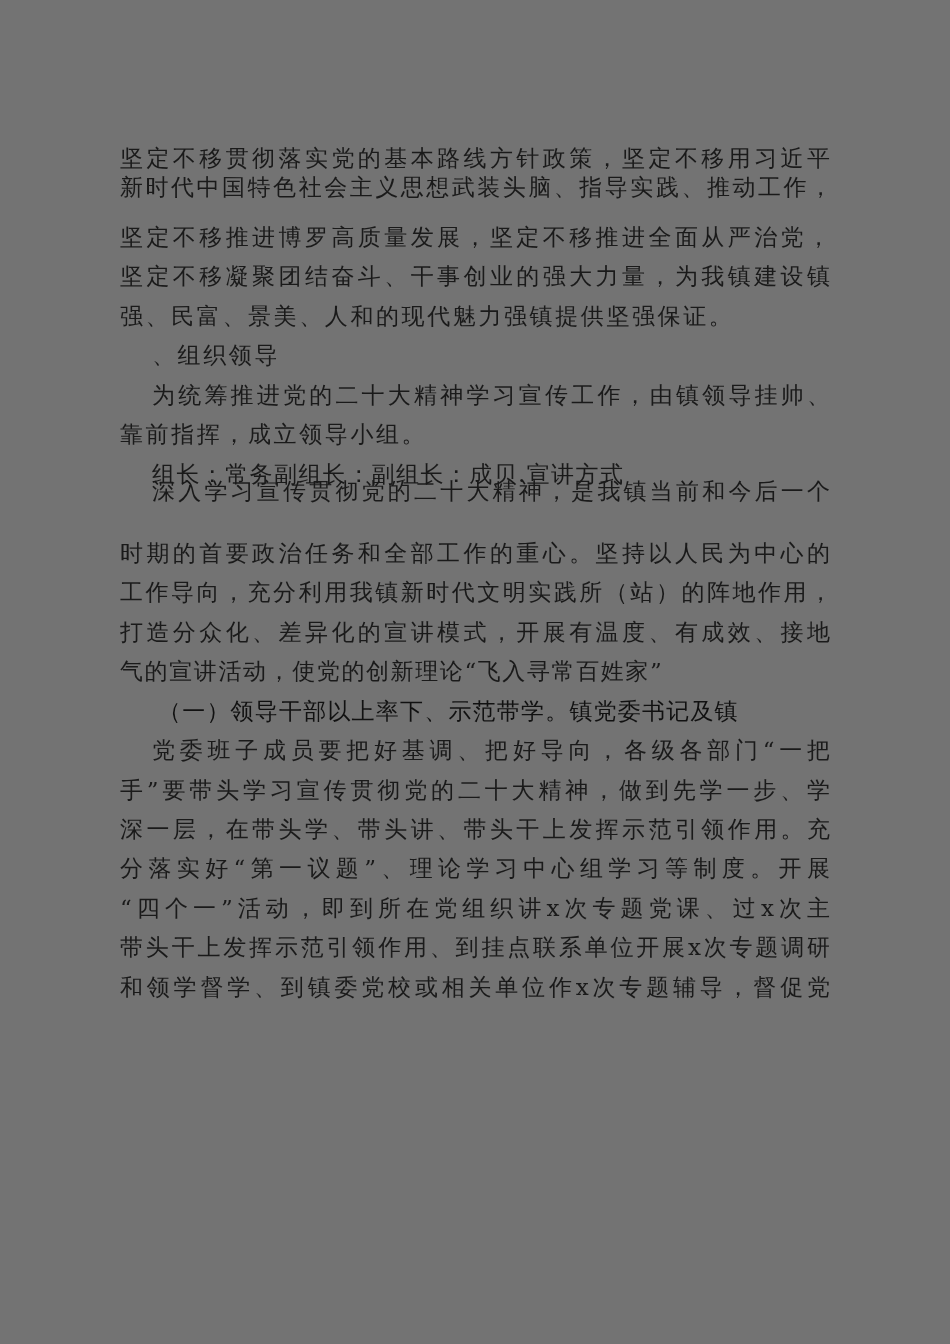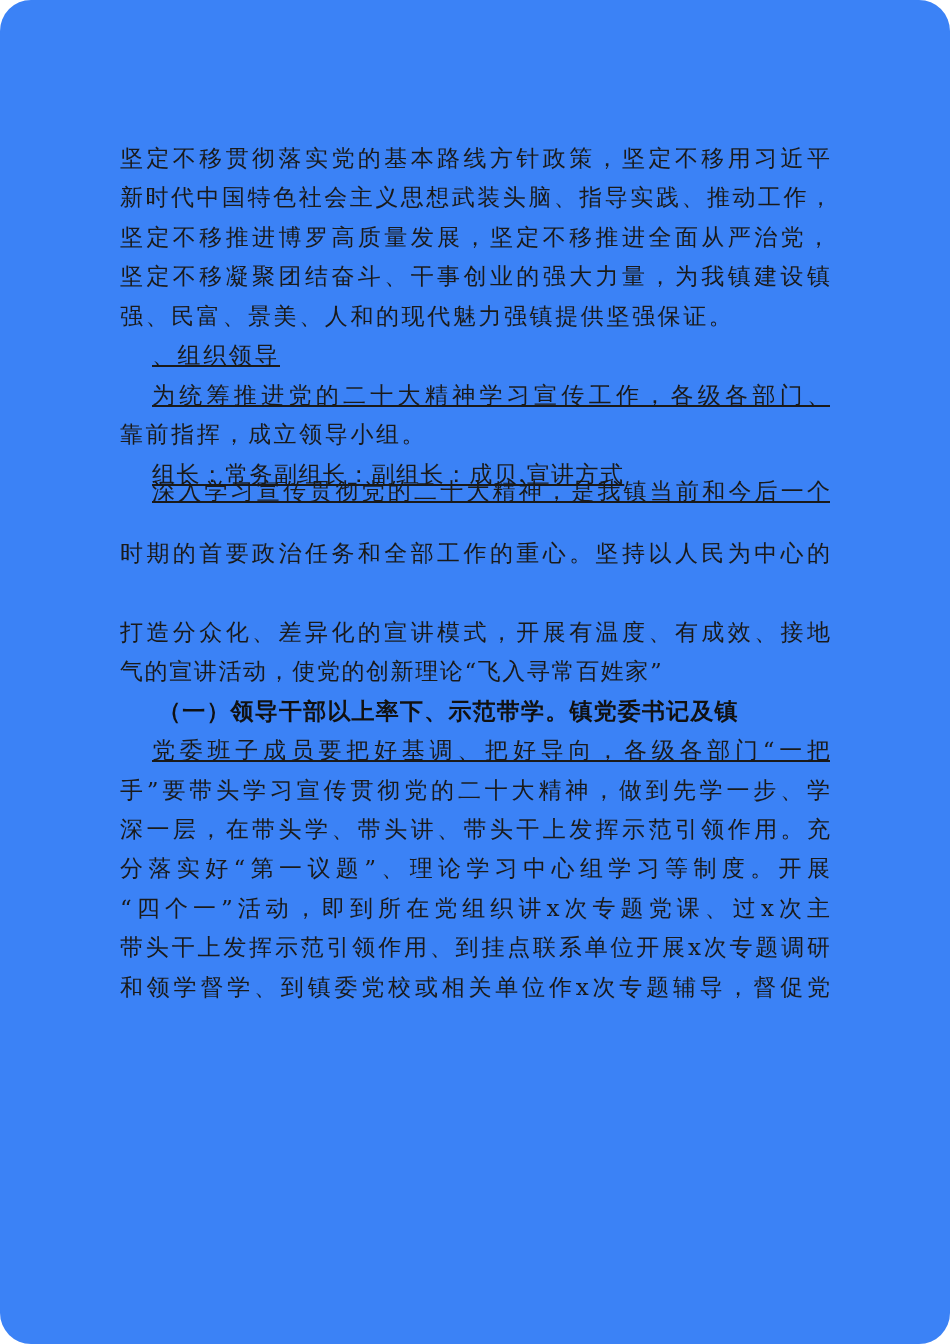--- a/index.html
+++ b/index.html
@@ -1,53 +1,54 @@
 <!DOCTYPE html>
 <html><head>
 <meta charset="utf-8">
 <style>
   html, body { margin: 0; padding: 0; background: #ffffff; }
   body { width: 950px; height: 1344px; position: relative; overflow: hidden; }
-  .page { position: absolute; left: 0; top: 0; width: 950px; height: 1344px; background: #3b82f6; border-radius: 31px; }
+  .page { position: absolute; left: 0; top: 0; width: 950px; height: 1344px; background: #737373; }
   .line {
     position: absolute;
     left: 120px;
     height: 30px;
     line-height: 30px;
     font-family: "DejaVu Serif", "Liberation Serif", serif;
     font-size: 23px;
     color: #1a1a1a;
     white-space: nowrap;
   }
-  .indent { left: 152px; text-decoration: underline; }
+  .indent { left: 152px; }
   .indent2 { left: 158px; }
-  .heading { font-weight: bold; color: #111111; }
+  .heading { font-weight: normal; color: #111111; }
   .full { width: 710px; text-align: justify; text-align-last: justify; }
   .full-wide { width: 712px; text-align: justify; text-align-last: justify; }
 </style>
 </head>
 <body>
 
 <div class="page">
 
   <div class="line full" style="top:143px">坚定不移贯彻落实党的基本路线方针政策，坚定不移用习近平</div>
-  <div class="line full-wide" style="top:182px">新时代中国特色社会主义思想武装头脑、指导实践、推动工作，</div>
+  <div class="line full-wide" style="top:172px">新时代中国特色社会主义思想武装头脑、指导实践、推动工作，</div>
   <div class="line full" style="top:222px">坚定不移推进博罗高质量发展，坚定不移推进全面从严治党，</div>
   <div class="line full" style="top:261px">坚定不移凝聚团结奋斗、干事创业的强大力量，为我镇建设镇</div>
   <div class="line" style="top:301px; letter-spacing:2.6px">强、民富、景美、人和的现代魅力强镇提供坚强保证。</div>
 
   <div class="line indent" style="top:340px; letter-spacing:2.6px">、组织领导</div>
 
-  <div class="line indent" style="top:380px; width:678px; text-align:justify; text-align-last:justify">为统筹推进党的二十大精神学习宣传工作，各级各部门、</div>
+  <div class="line indent" style="top:380px; width:678px; text-align:justify; text-align-last:justify">为统筹推进党的二十大精神学习宣传工作，由镇领导挂帅、</div>
   <div class="line" style="top:419px; letter-spacing:2.6px">靠前指挥，成立领导小组。</div>
 
   <div class="line indent" style="top:459px; letter-spacing:1.4px">组长：常务副组长：副组长：成贝.宣讲方式</div>
 
   <div class="line indent" style="top:476px; width:678px; text-align:justify; text-align-last:justify">深入学习宣传贯彻党的二十大精神，是我镇当前和今后一个</div>
   <div class="line full" style="top:538px">时期的首要政治任务和全部工作的重心。坚持以人民为中心的</div>
+  <div class="line full-wide" style="top:577px">工作导向，充分利用我镇新时代文明实践所（站）的阵地作用，</div>
   <div class="line full" style="top:617px">打造分众化、差异化的宣讲模式，开展有温度、有成效、接地</div>
   <div class="line" style="top:656px; letter-spacing:1.6px">气的宣讲活动，使党的创新理论“飞入寻常百姓家”</div>
 
   <div class="line indent2 heading" style="top:696px; letter-spacing:1.2px">（一）领导干部以上率下、示范带学。镇党委书记及镇</div>
 
   <div class="line indent" style="top:735px; width:678px; text-align:justify; text-align-last:justify">党委班子成员要把好基调、把好导向，各级各部门“一把</div>
   <div class="line full" style="top:775px">手”要带头学习宣传贯彻党的二十大精神，做到先学一步、学</div>
   <div class="line full" style="top:814px">深一层，在带头学、带头讲、带头干上发挥示范引领作用。充</div>
   <div class="line full" style="top:893px">“四个一”活动，即到所在党组织讲x次专题党课、过x次主</div>
   <div class="line full" style="top:853px">分落实好“第一议题”、理论学习中心组学习等制度。开展</div>

